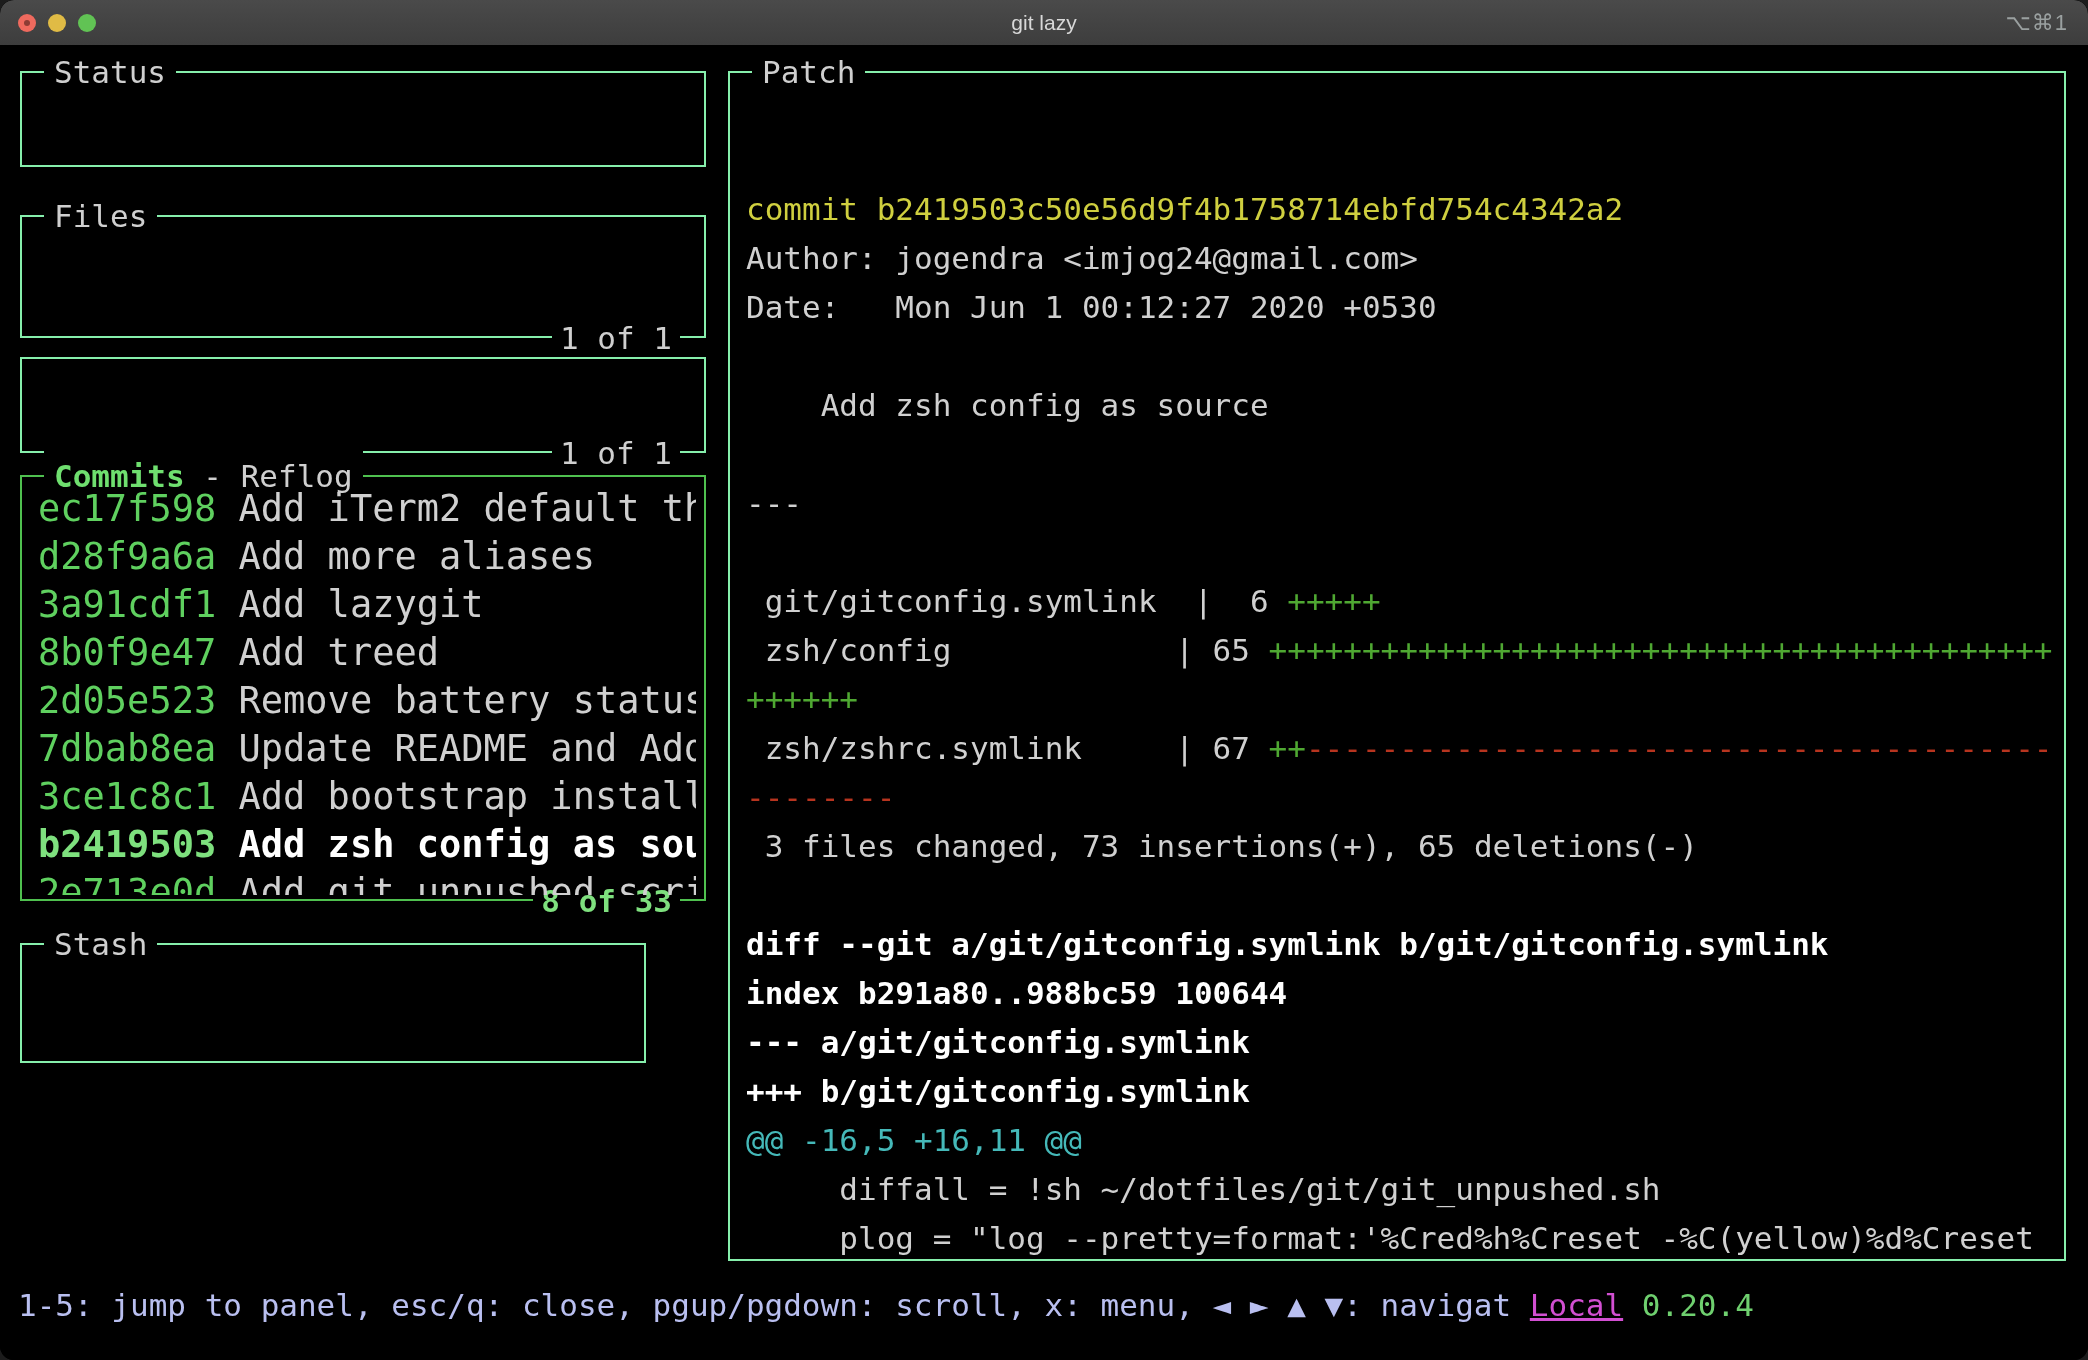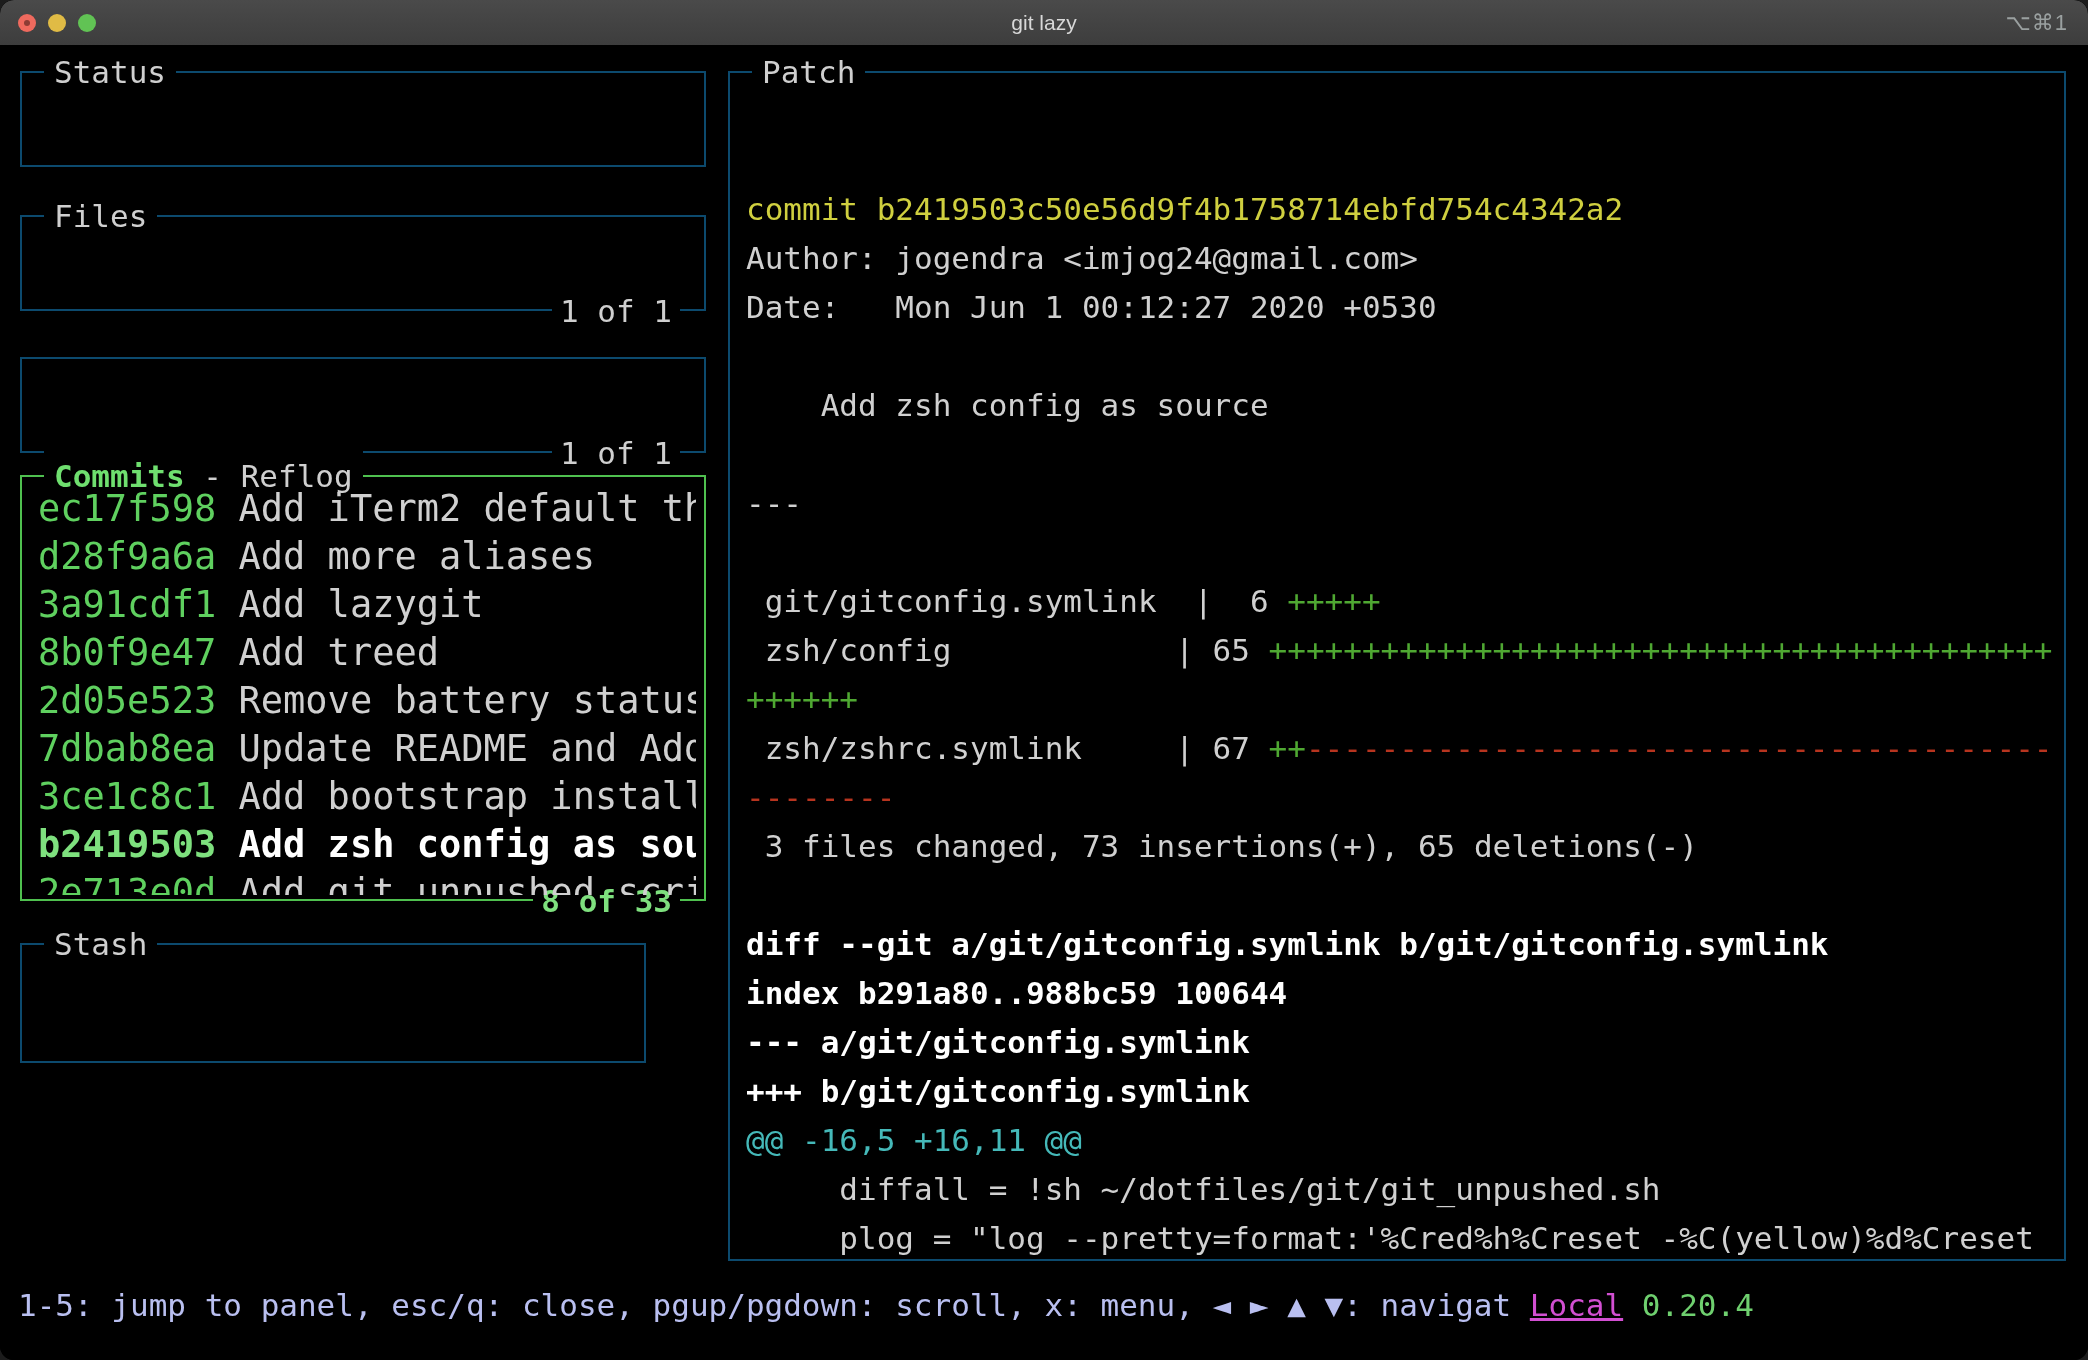--- a/index.html
+++ b/index.html
@@ -77,21 +77,21 @@
     color: #d0d0d0;
     font-size: 31px;
     line-height: 52px;
     white-space: pre;
   }
 
   
   .panel {
     position: absolute;
     box-sizing: border-box;
-    border: 2px solid #0c4a6e;
+    border: 2px solid #86efac;
   }
   .panel.focused { border-color: #4fc04f; }
   .panel-title {
     position: absolute;
     top: -26px;
     left: 22px;
     background: #000000;
     padding: 0 10px;
     font-size: 31px;
     line-height: 50px;
@@ -114,21 +114,21 @@
   .panel.focused .panel-footer { color: #7ee07e; font-weight: bold; }
   .panel-body {
     position: absolute;
     left: 16px; top: 8px;
     right: 8px; bottom: 4px;
     overflow: hidden;
   }
 
   
   #panel-status   { left: 20px;  top: 26px;   width: 686px;  height: 96px; }
-  #panel-files    { left: 20px;  top: 170px;  width: 686px;  height: 96px; }
+  #panel-files    { left: 20px;  top: 170px;  width: 686px;  height: 123px; }
   #panel-branches { left: 20px;  top: 312px;  width: 686px;  height: 96px; }
   #panel-commits  { left: 20px;  top: 430px;  width: 686px;  height: 426px; }
   #panel-stash    { left: 20px;  top: 898px;  width: 626px;  height: 120px; }
   #panel-patch    { left: 728px; top: 26px;   width: 1338px; height: 1190px; }
   .white    { color: #d0d0d0; }
   .yellow   { color: #cfcf3f; }
   .cyan     { color: #45b9b9; }
   .commit-row { height: 48px; line-height: 48px; white-space: pre; font-size: 37px; }
   .commit-row.selected { color: #ffffff; font-weight: bold; }
   .commit-hash { color: #5fd05f; }

